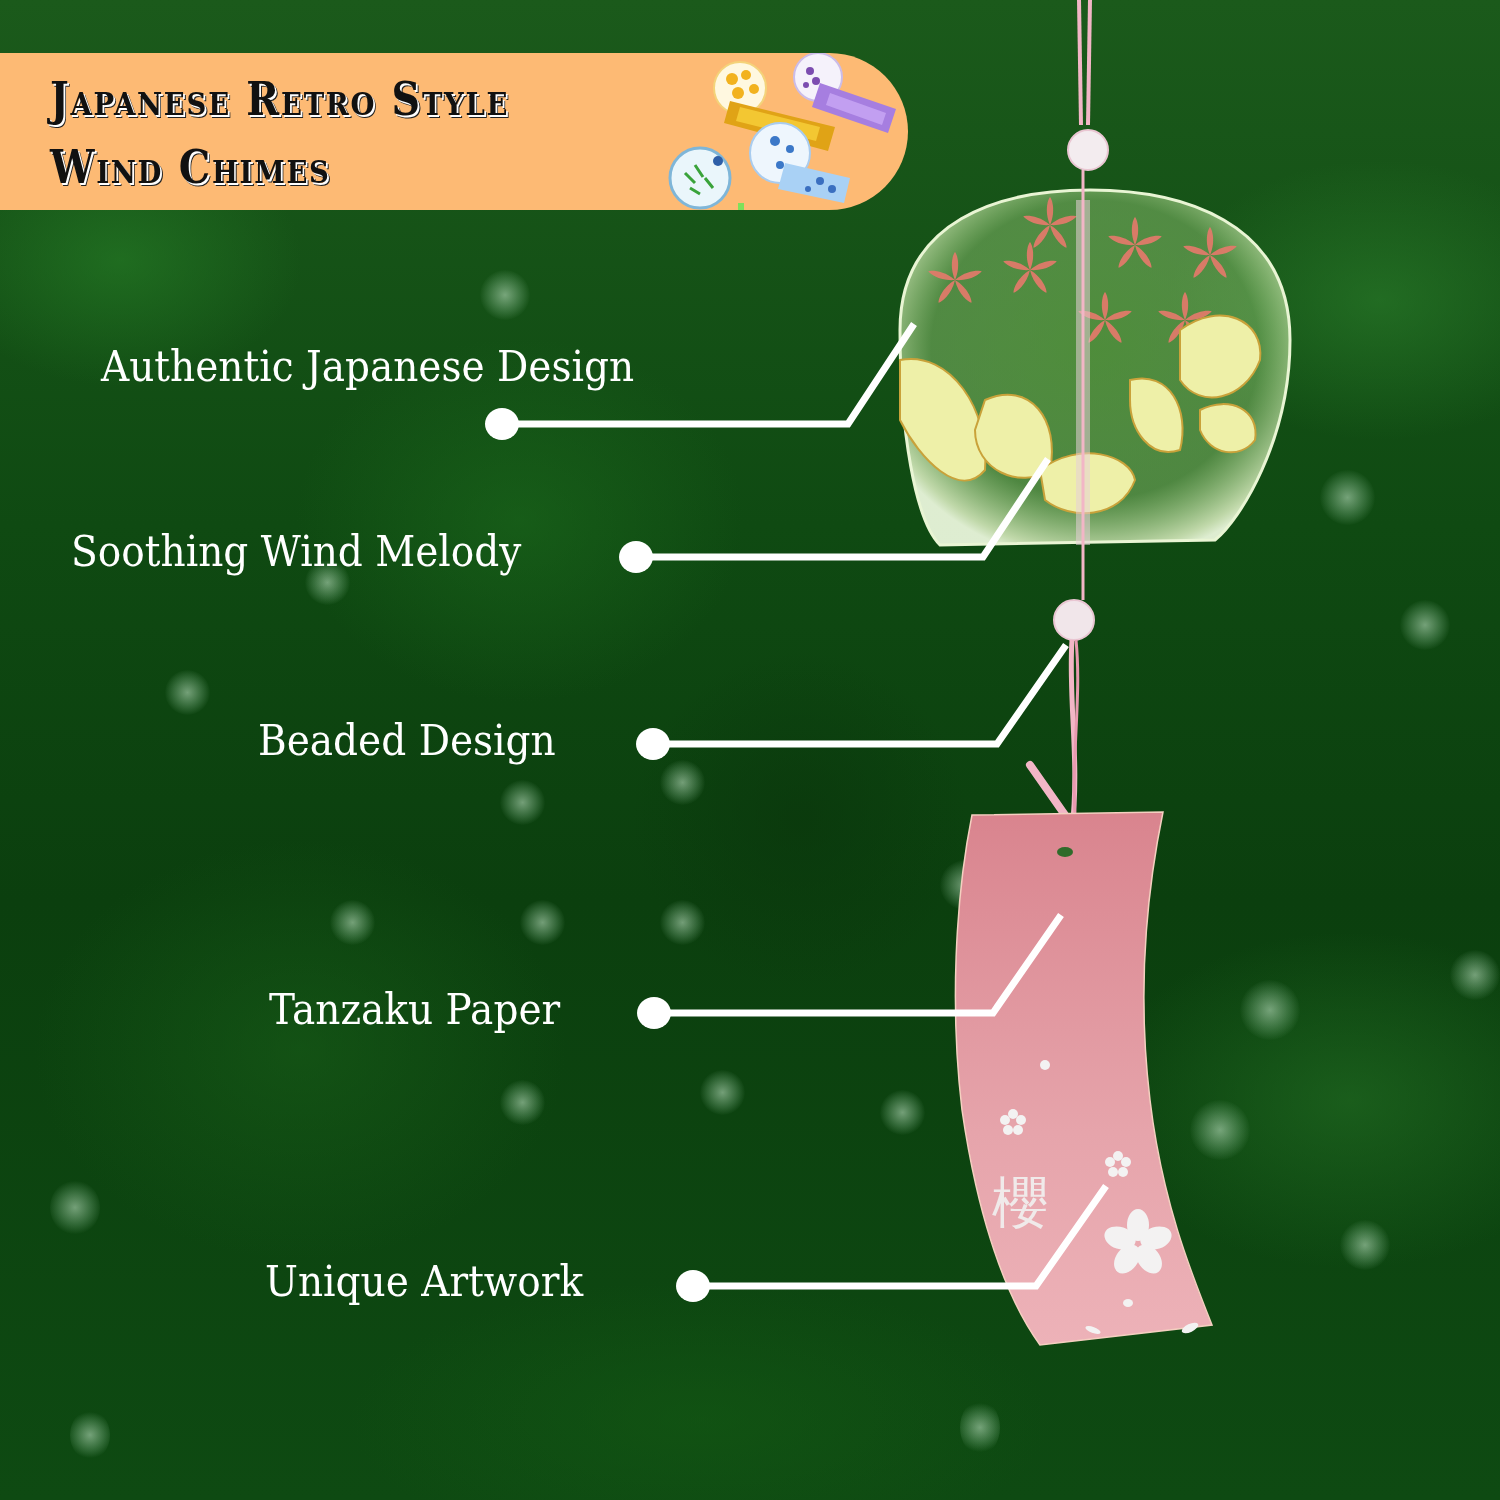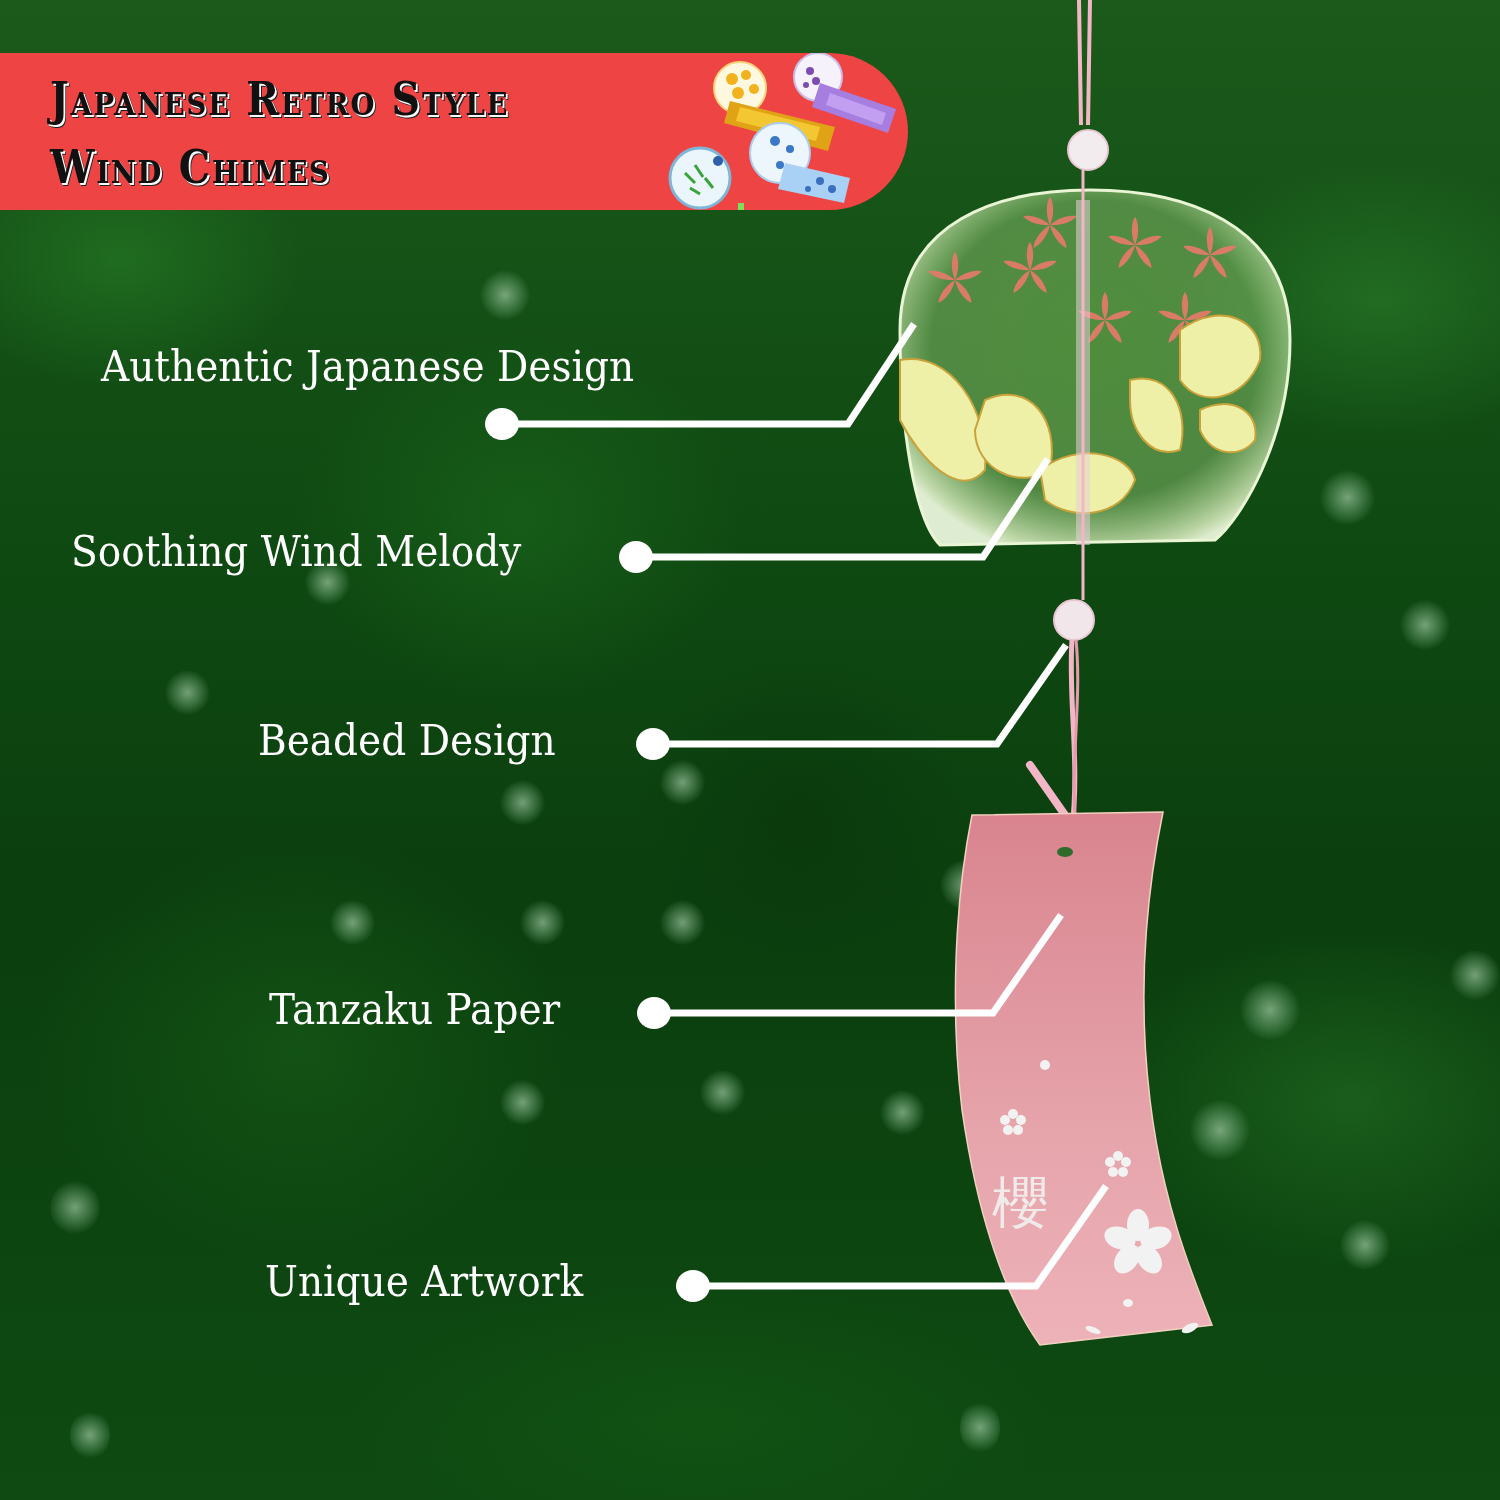--- a/index.html
+++ b/index.html
@@ -14,21 +14,21 @@
         radial-gradient(ellipse 360px 240px at 1350px 1100px, rgba(40,120,40,0.5), transparent 70%),
         radial-gradient(ellipse 500px 200px at 700px 1420px, rgba(20,90,20,0.55), transparent 70%),
         radial-gradient(ellipse 240px 240px at 800px 820px, rgba(10,55,12,0.7), transparent 70%),
         linear-gradient(180deg, #1b5a1b 0%, #0f4a12 35%, #0b3f0e 60%, #0e4a12 100%);
     }
     .bokeh { position: absolute; border-radius: 50%;
       background: radial-gradient(circle, rgba(200,235,205,0.55) 0%, rgba(160,210,170,0.25) 45%, transparent 72%); }
 
     
     .banner { position: absolute; left: 0; top: 53px; width: 908px; height: 157px;
-      background: #ef4444; border-radius: 0 80px 80px 0; overflow: hidden; }
+      background: #fdba74; border-radius: 0 80px 80px 0; overflow: hidden; }
     .banner-title { position: absolute; left: 50px; top: 12px; margin: 0;
       font-family: "DejaVu Serif", serif; font-weight: bold; color: #111;
       font-size: 46px; line-height: 68px; letter-spacing: 2px; font-variant: small-caps;
       text-shadow: 2px 2px 0 #fff, 3px 3px 0 #222; transform: scaleX(0.86); transform-origin: left top; }
     .banner-title span { display: block; }
     .banner-img { position: absolute; left: 650px; top: 0; width: 258px; height: 157px; }
 
     
     .label { position: absolute; color: #ffffff; font-family: "DejaVu Serif", serif;
       font-size: 42px; line-height: 50px; white-space: nowrap; transform: scaleX(0.93); transform-origin: left center; }

